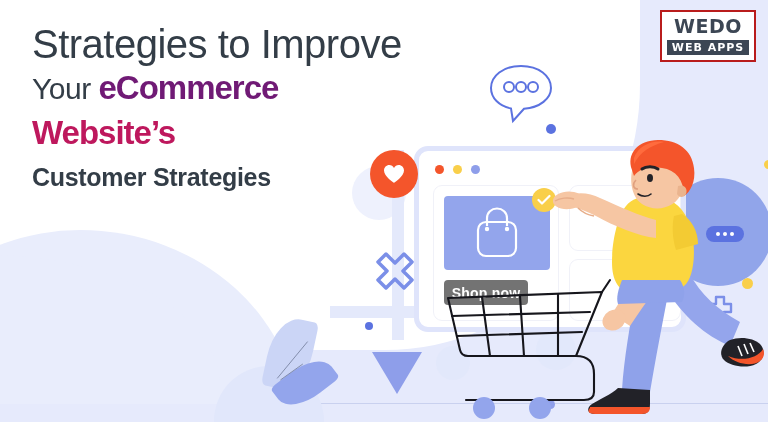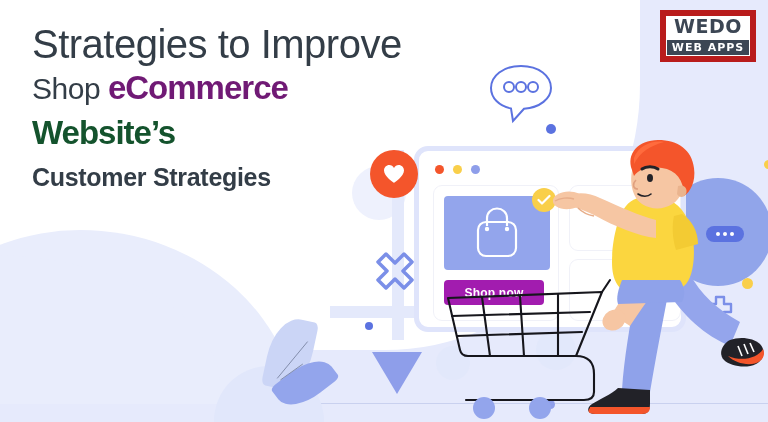--- a/index.html
+++ b/index.html
@@ -45,28 +45,28 @@
   .headline{
     position:absolute; left:32px; top:22px; width:360px;
     z-index:40;
   }
   .hl-line{
     font-size:40px; line-height:44px; letter-spacing:-0.5px;
     color:#333d47; font-weight:400; white-space:nowrap;
   }
   .hl-line.l2{ font-size:30px; }
   .accent{ color:#701a75; font-weight:bold; font-size:33px; letter-spacing:-1px; }
-  .hl-line.l3{ color:#14532d; font-weight:bold; font-size:33px; letter-spacing:-1px; }
+  .hl-line.l3{ color:#be185d; font-weight:bold; font-size:33px; letter-spacing:-1px; }
   .hl-line.l4{ font-weight:bold; font-size:25px; color:#333d47; letter-spacing:-0.3px; }
 
   
   .logo{
     position:absolute; right:12px; top:10px;
     width:96px; height:52px;
-    border:6px solid #b91c1c;
+    border:2px solid #b91c1c;
     background:#ffffff;
     z-index:60;
     display:flex; flex-direction:column; align-items:center; justify-content:center;
   }
   .logo-top{
     font-size:19px; font-weight:bold; letter-spacing:0.5px;
     color:#3c4654; line-height:19px;
     font-family:"DejaVu Sans", sans-serif;
   }
   .logo-bot{
@@ -187,24 +187,24 @@
     position:absolute; left:10px; top:10px; width:106px; height:74px;
     background:#93a5ec; border-radius:4px;
     display:flex; align-items:center; justify-content:center;
   }
   .check-badge{
     position:absolute; left:98px; top:2px; width:24px; height:24px;
     background:#f9cf4a; border-radius:50%;
     display:flex; align-items:center; justify-content:center; z-index:5;
   }
   .shop-btn{
-    position:absolute; left:10px; top:94px; width:100px; height:25px;
-    background:#a21caf; border-radius:4px;
+    position:absolute; left:10px; top:94px; width:84px; height:25px;
+    background:#737373; border-radius:4px;
     display:flex; align-items:center; justify-content:center;
-    color:#fff; font-size:12px; font-weight:bold; letter-spacing:0.2px;
+    color:#fff; font-size:14px; font-weight:bold; letter-spacing:0.2px;
   }
   .side-card{
     position:absolute; left:150px;
     width:112px; background:#fff;
     border:1px solid #f0f1f8; border-radius:9px;
   }
   .side-card.one{ top:34px; height:66px; }
   .side-card.two{ top:108px; height:62px; }
 
   
@@ -225,21 +225,21 @@
   <div class="vert-bar"></div>
   <div class="horiz-bar"></div>
   <div class="soft-circle-a"></div>
   <div class="soft-circle-b"></div>
   <div class="soft-circle-c"></div>
   <div class="bottom-strip"></div>
   <div class="bottom-line"></div>
 
   <div class="headline">
     <div class="hl-line l1">Strategies to Improve</div>
-    <div class="hl-line l2"><span>Shop</span> <span class="accent">eCommerce</span></div>
+    <div class="hl-line l2"><span>Your</span> <span class="accent">eCommerce</span></div>
     <div class="hl-line l3">Website’s</div>
     <div class="hl-line l4">Customer Strategies</div>
   </div>
 
   <div class="logo">
     <div class="logo-top">WEDO</div>
     <div class="logo-bot">WEB APPS</div>
   </div>
 
   <svg class="chat-bubble" width="66" height="62" viewBox="0 0 66 62">

